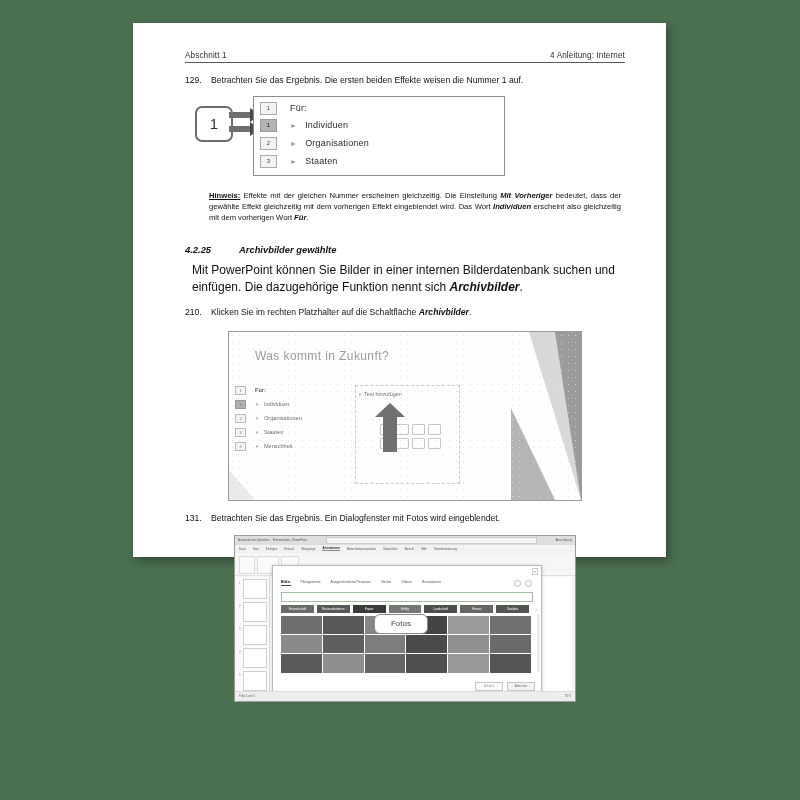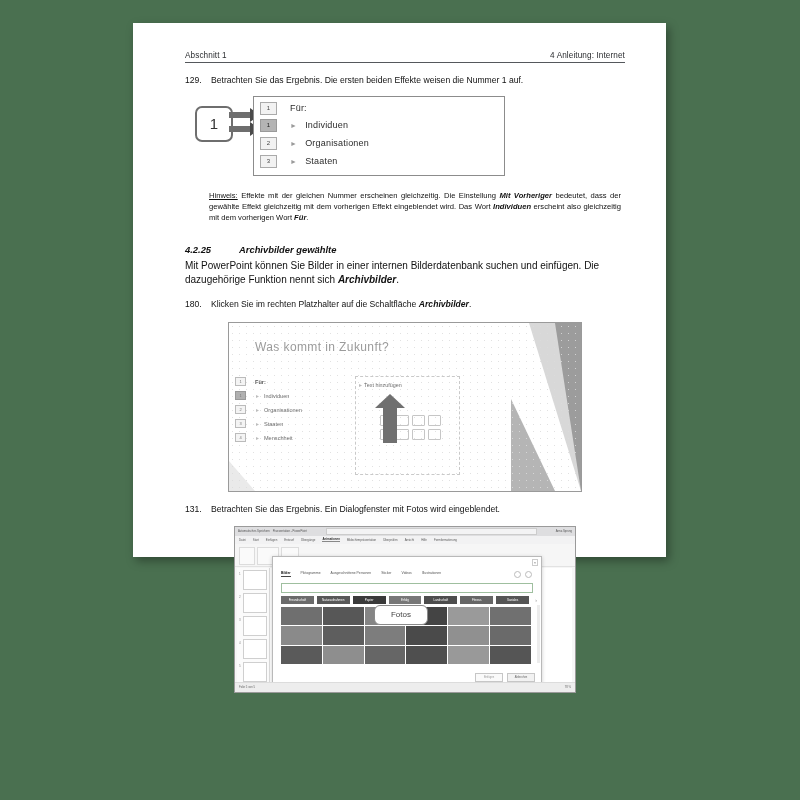--- a/index.html
+++ b/index.html
@@ -21,25 +21,25 @@
        font-size:8.2px;color:#2b2d30;letter-spacing:.1px;}
 
   
   .step{display:flex;font-size:8.6px;color:#111;margin-top:12px;line-height:1.35;}
   .step .num{width:26px;flex:0 0 26px;}
   .step .txt{flex:1;}
   em.b{font-weight:bold;}
 
   .note{margin-top:12px;font-size:7.6px;line-height:1.5;color:#111;
         padding-left:24px;padding-right:4px;text-align:justify;}
-  .note u{text-decoration:underline;font-weight:normal;}
+  .note u{text-decoration:underline;font-weight:bold;}
 
   h3.sec{margin:20px 0 4px 0;font-size:9.4px;font-style:italic;font-weight:bold;color:#111;}
   h3.sec .n{display:inline-block;width:54px;}
-  p.body{margin:0;font-size:10px;line-height:1.4;color:#111;}
+  p.body{margin:7px;font-size:12px;line-height:1.4;color:#111;}
 
   
   .fig1{position:relative;height:82px;margin-top:9px;margin-left:10px;}
   .fig1 .panel{position:absolute;left:58px;top:0;width:250px;height:78px;
                border:1px solid #8c8c8c;background:#fff;}
   .fig1 .callout{position:absolute;left:0;top:10px;width:34px;height:32px;
                  border:2px solid #6e6e6e;border-radius:7px;background:#fff;
                  display:flex;align-items:center;justify-content:center;
                  font-size:15px;color:#333;}
   .fig1 .arrow{position:absolute;left:34px;height:6px;background:#6e6e6e;width:22px;}
@@ -193,21 +193,21 @@
     </div>
 
     <h3 class="sec">
       <span class="n">4.2.25</span><span>Archivbilder gewählte</span>
     </h3>
     <p class="body">
       <span>Mit PowerPoint können Sie Bilder in einer internen Bilderdatenbank suchen und einfügen. Die dazugehörige Funktion nennt sich </span><em class="b">Archivbilder</em><span>.</span>
     </p>
 
     <div class="step">
-      <span class="num">180.</span>
+      <span class="num">210.</span>
       <span class="txt"><span>Klicken Sie im rechten Platzhalter auf die Schaltfläche </span><em class="b">Archivbilder</em><span>.</span></span>
     </div>
 
     <div class="fig2">
       <div class="slide"></div>
       <div class="shape" style="right:0;top:0;width:0;height:0;border-top:168px solid #d8d8d8;border-left:52px solid transparent;"></div>
       <div class="shape" style="right:0;top:0;width:0;height:0;border-top:168px solid #9c9c9c;border-left:26px solid transparent;"></div>
       <div class="shape" style="right:26px;bottom:0;width:0;height:0;border-bottom:92px solid #b5b5b5;border-right:44px solid transparent;"></div>
       <div class="shape" style="left:0;bottom:0;width:0;height:0;border-bottom:30px solid #eaeaea;border-right:26px solid transparent;"></div>
       <div class="dots"></div>

